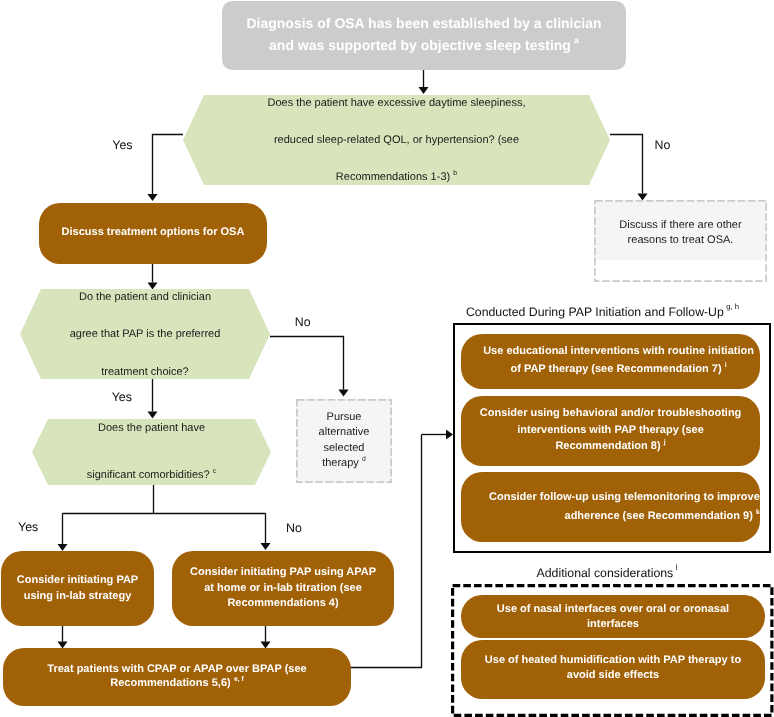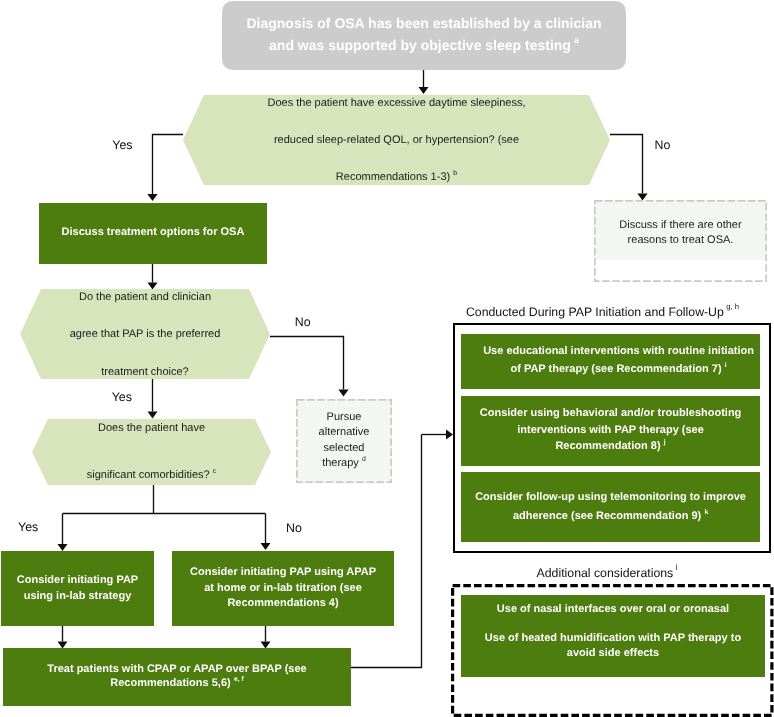--- a/index.html
+++ b/index.html
@@ -7,21 +7,21 @@
   body{width:774px;height:717px;font-family:"Liberation Sans",sans-serif;overflow:hidden;
        -webkit-font-smoothing:antialiased;text-rendering:geometricPrecision;}
   #stage{position:relative;width:774px;height:717px;background:#fff;}
   .abs{position:absolute;box-sizing:border-box;}
 
   .txt{position:absolute;left:0;top:0;width:100%;height:100%;
        display:flex;flex-direction:column;align-items:center;justify-content:center;
        text-align:center;box-sizing:border-box;white-space:nowrap;}
   .txt>div{white-space:nowrap;}
 
-  .blue{background:#4d7c0f;}
+  .blue{background:#a16207;border-radius:21px;}
   .blue>.txt{color:#ffffff;font-weight:bold;font-size:11px;line-height:15.6px;}
 
   .greybox{background:#cccccc;border-radius:10.5px;}
   .greybox>.txt{color:#ffffff;font-weight:bold;font-size:14px;line-height:22px;}
 
   .hex{position:absolute;}
   .hex>svg{position:absolute;left:0;top:0;}
   .hex>.txt{color:#1a1a1a;font-weight:normal;font-size:11px;line-height:16.4px;justify-content:space-between;}
 
   .dashsoft{background:#f4f6f4;}
@@ -163,38 +163,38 @@
       </div>
   </div>
   <div class="abs blue" style="left:461.3px;top:396px;width:298.5px;height:70px;">
     <div class="txt" style="line-height:16.7px;top:-1px;">
         <div><span>Consider using behavioral and/or troubleshooting</span></div>
         <div><span>interventions with PAP therapy (see</span></div>
         <div><span>Recommendation 8)</span><sup>j</sup></div>
       </div>
   </div>
   <div class="abs blue" style="left:461.3px;top:472px;width:298.5px;height:70px;">
-    <div class="txt" style="line-height:18.9px;top:0.3px;">
+    <div class="txt" style="line-height:18.9px;top:0.3px;align-items:flex-end;">
         <div><span>Consider follow-up using telemonitoring to improve</span></div>
         <div><span>adherence (see Recommendation 9)</span><sup>k</sup></div>
       </div>
   </div>
   <div class="caption" style="left:448px;top:565.5px;width:318px;font-size:12.3px;"><span>Additional considerations</span><sup>l</sup></div>
   <div class="abs paneldash" style="left:451.3px;top:583.5px;width:322.5px;height:133px;">
       <svg class="brd" width="322.5" height="133" viewBox="0 0 322.5 133">
         <rect x="1.6" y="1.6" width="319.3" height="129.8" fill="none" stroke="#000000" stroke-width="3.2" stroke-dasharray="7.6,3.1"></rect>
       </svg>
     </div>
   <div class="abs blue" style="left:461px;top:595px;width:304px;height:43px;">
     <div class="txt" style="line-height:14.6px;top:0px;">
         <div><span>Use of nasal interfaces over oral or oronasal</span></div>
         <div><span>interfaces</span></div>
       </div>
   </div>
-  <div class="abs blue" style="left:461px;top:618px;width:304px;height:59px;text-decoration:underline;">
+  <div class="abs blue" style="left:461px;top:640px;width:304px;height:59px;text-decoration:underline;">
     <div class="txt" style="line-height:14.8px;top:-1.5px;">
         <div><span>Use of heated humidification with PAP therapy to</span></div>
         <div><span>avoid side effects</span></div>
       </div>
   </div>
   <div class="edgelabel" style="left:112.3px;top:139.3px;">Yes</div>
   <div class="edgelabel" style="left:654.5px;top:139.3px;">No</div>
   <div class="edgelabel" style="left:294.8px;top:316.1px;">No</div>
   <div class="edgelabel" style="left:111.7px;top:391.1px;">Yes</div>
   <div class="edgelabel" style="left:18px;top:520.7px;">Yes</div>

